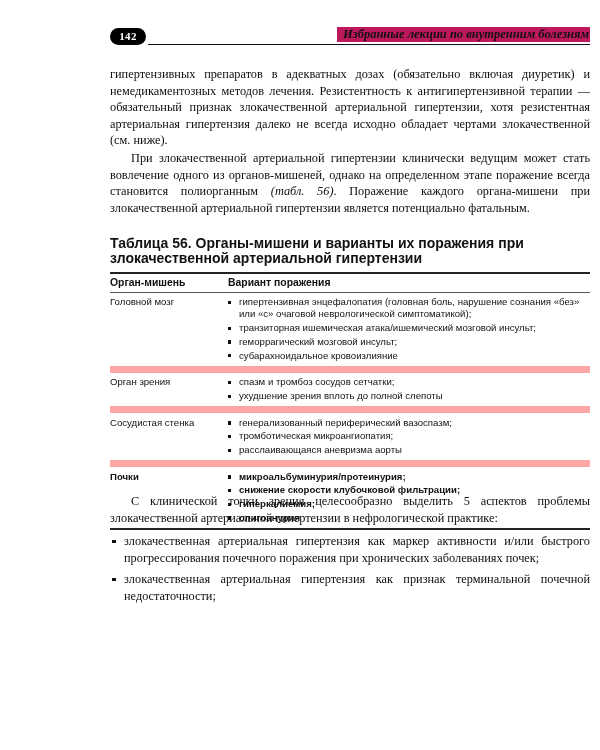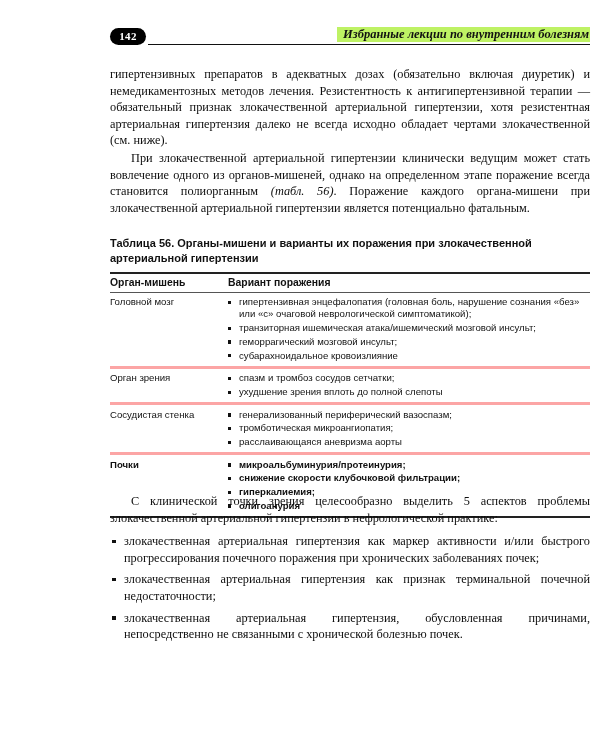--- a/index.html
+++ b/index.html
@@ -59,21 +59,21 @@
   .runhead-title {
     position: absolute;
     right: 0;
     top: -1px;
     font-family: "Liberation Serif", serif;
     font-style: italic;
     font-weight: bold;
     font-size: 12.5px;
     color: #111;
     white-space: nowrap;
-    background: #bef264;
+    background: #be185d;
     padding-left: 6px;
     padding-right: 1px;
   }
 
   
   .content {
     position: absolute;
     left: 110px;
     top: 66px;
     width: 480px;
@@ -96,21 +96,21 @@
 
   
   .table-block {
     position: absolute;
     left: 110px;
     top: 236px;
     width: 480px;
   }
   .table-caption {
     font-family: "Liberation Sans", sans-serif;
-    font-size: 11px;
+    font-size: 14px;
     font-weight: bold;
     line-height: 14.6px;
     color: #111;
     margin-bottom: 7px;
   }
   table.datatable {
     width: 480px;
     border-collapse: collapse;
     font-family: "Liberation Sans", sans-serif;
     table-layout: fixed;
@@ -122,21 +122,21 @@
     color: #111;
     padding: 3px 0 3.5px 0;
     border-top: 2.2px solid #222;
     border-bottom: 1px solid #555;
     vertical-align: bottom;
   }
   table.datatable tbody td {
     font-size: 9.6px;
     color: #111;
     padding: 3.5px 0 4px 0;
-    border-bottom: 3px solid #fca5a5;
+    border-bottom: 7px solid #fca5a5;
     vertical-align: top;
     line-height: 12.2px;
   }
   table.datatable tbody tr:last-child td {
     border-bottom: 2.2px solid #222;
     font-weight: bold;
   }
   td.organ { width: 118px; padding-right: 6px; }
   th.organ { width: 118px; }
   td.variant, th.variant { padding-left: 0; }
@@ -262,17 +262,16 @@
           </tr>
         </tbody>
     </table>
   </div>
 
   <div class="lower">
     <p class="body indent">С клинической точки зрения целесообразно выделить 5 аспектов проблемы злокачественной артериальной гипертензии в нефрологической практике:</p>
     <ul class="doclist" id="aspects-list">
         <li>злокачественная артериальная гипертензия как маркер активности и/или быстрого прогрессирования почечного поражения при хронических заболеваниях почек;</li>
         <li>злокачественная артериальная гипертензия как признак терминальной почечной недостаточности;</li>
-        <li>злокачественная артериальная гипертензия, обусловленная причинами, непосредственно не связанными с хронической болезнью почек.</li>
       </ul>
   </div>
 
 </div>
 
 </body></html>

